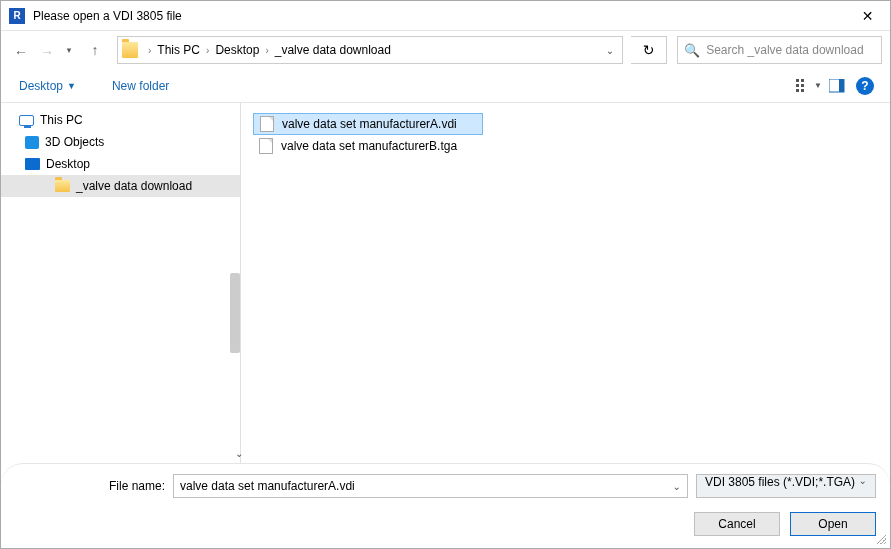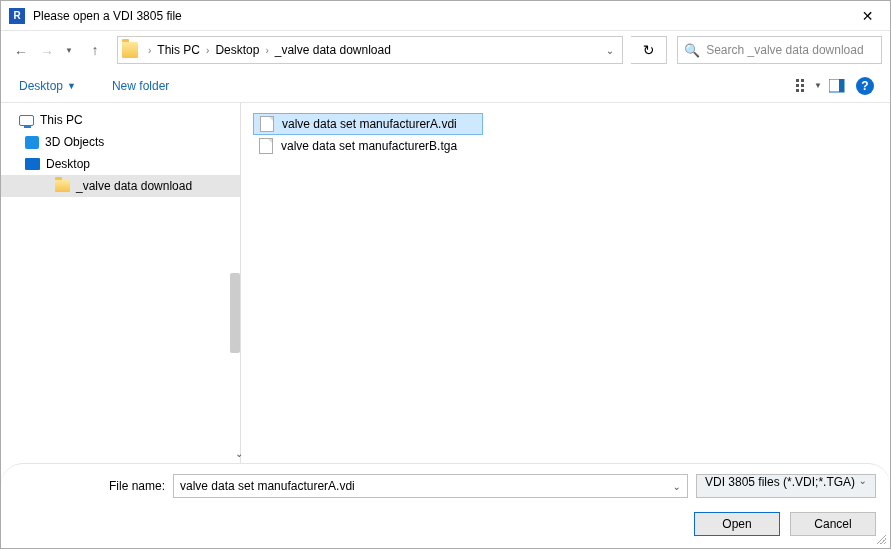--- a/index.html
+++ b/index.html
@@ -395,17 +395,17 @@
     <div class="fn-input">
       <span>valve data set manufacturerA.vdi</span>
       <span class="dd">⌄</span>
     </div>
     <div class="filter-select">
       <span>VDI 3805 files (*.VDI;*.TGA)</span>
       <span class="dd">⌄</span>
     </div>
   </div>
   <div class="btn-row">
+    <div class="btn">Cancel</div>
     <div class="btn primary">Open</div>
-    <div class="btn">Cancel</div>
   </div>
   <div class="resize-grip"></div>
 </div>
 
 </body></html>

